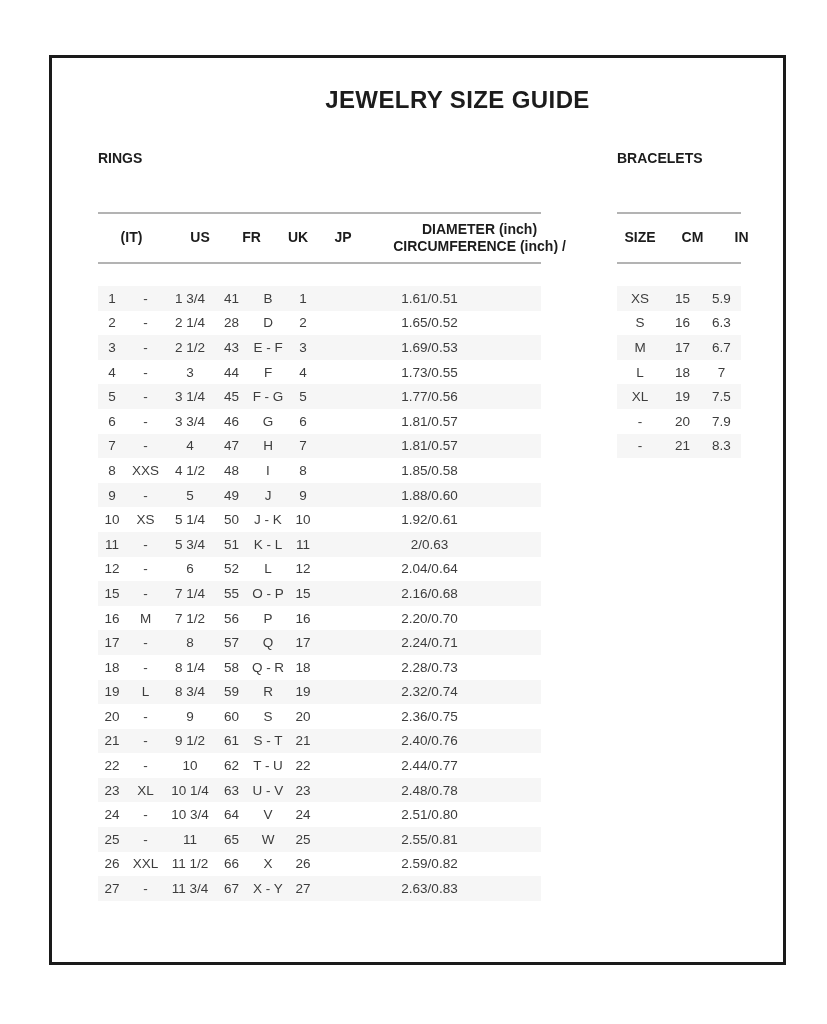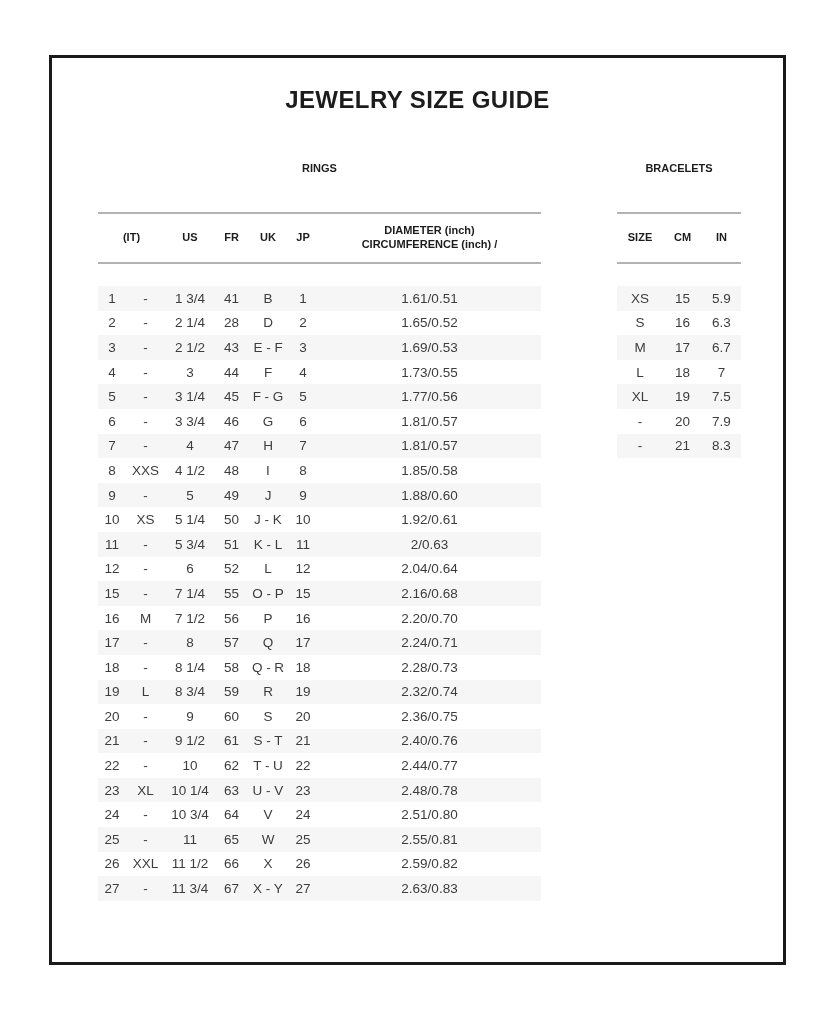--- a/index.html
+++ b/index.html
@@ -27,44 +27,45 @@
   .page-title {
     position: absolute;
     left: 0;
     top: 28px;
     width: 100%;
     text-align: center;
     font-size: 24px;
     font-weight: bold;
     letter-spacing: 0.4px;
     color: #1c1c1c;
+    padding-left: 40px;
   }
   .section-label {
     position: absolute;
-    top: 104px;
-    text-align: center;
-    font-size: 11px;
+    top: 92px;
+    font-size: 14px;
     font-weight: bold;
     color: #1c1c1c;
   }
   .rings-label { left: 46px; width: 443px; }
   .bracelets-label { left: 565px; width: 124px; }
 
   .table-header {
     position: absolute;
     top: 154px;
     border-top: 2px solid #b3b3b3;
     border-bottom: 2px solid #b3b3b3;
     display: grid;
     align-items: center;
     min-height: 52px;
     box-sizing: border-box;
-    font-size: 11px;
+    font-size: 14px;
     font-weight: bold;
     color: #1c1c1c;
+    gap: 10px;
   }
   .table-header > div { text-align: center; line-height: 1.25; }
   .rings-header {
     left: 46px;
     width: 443px;
     grid-template-columns: 67px 50px 33px 40px 30px 223px;
   }
   .bracelets-header {
     left: 565px;
     width: 124px;

